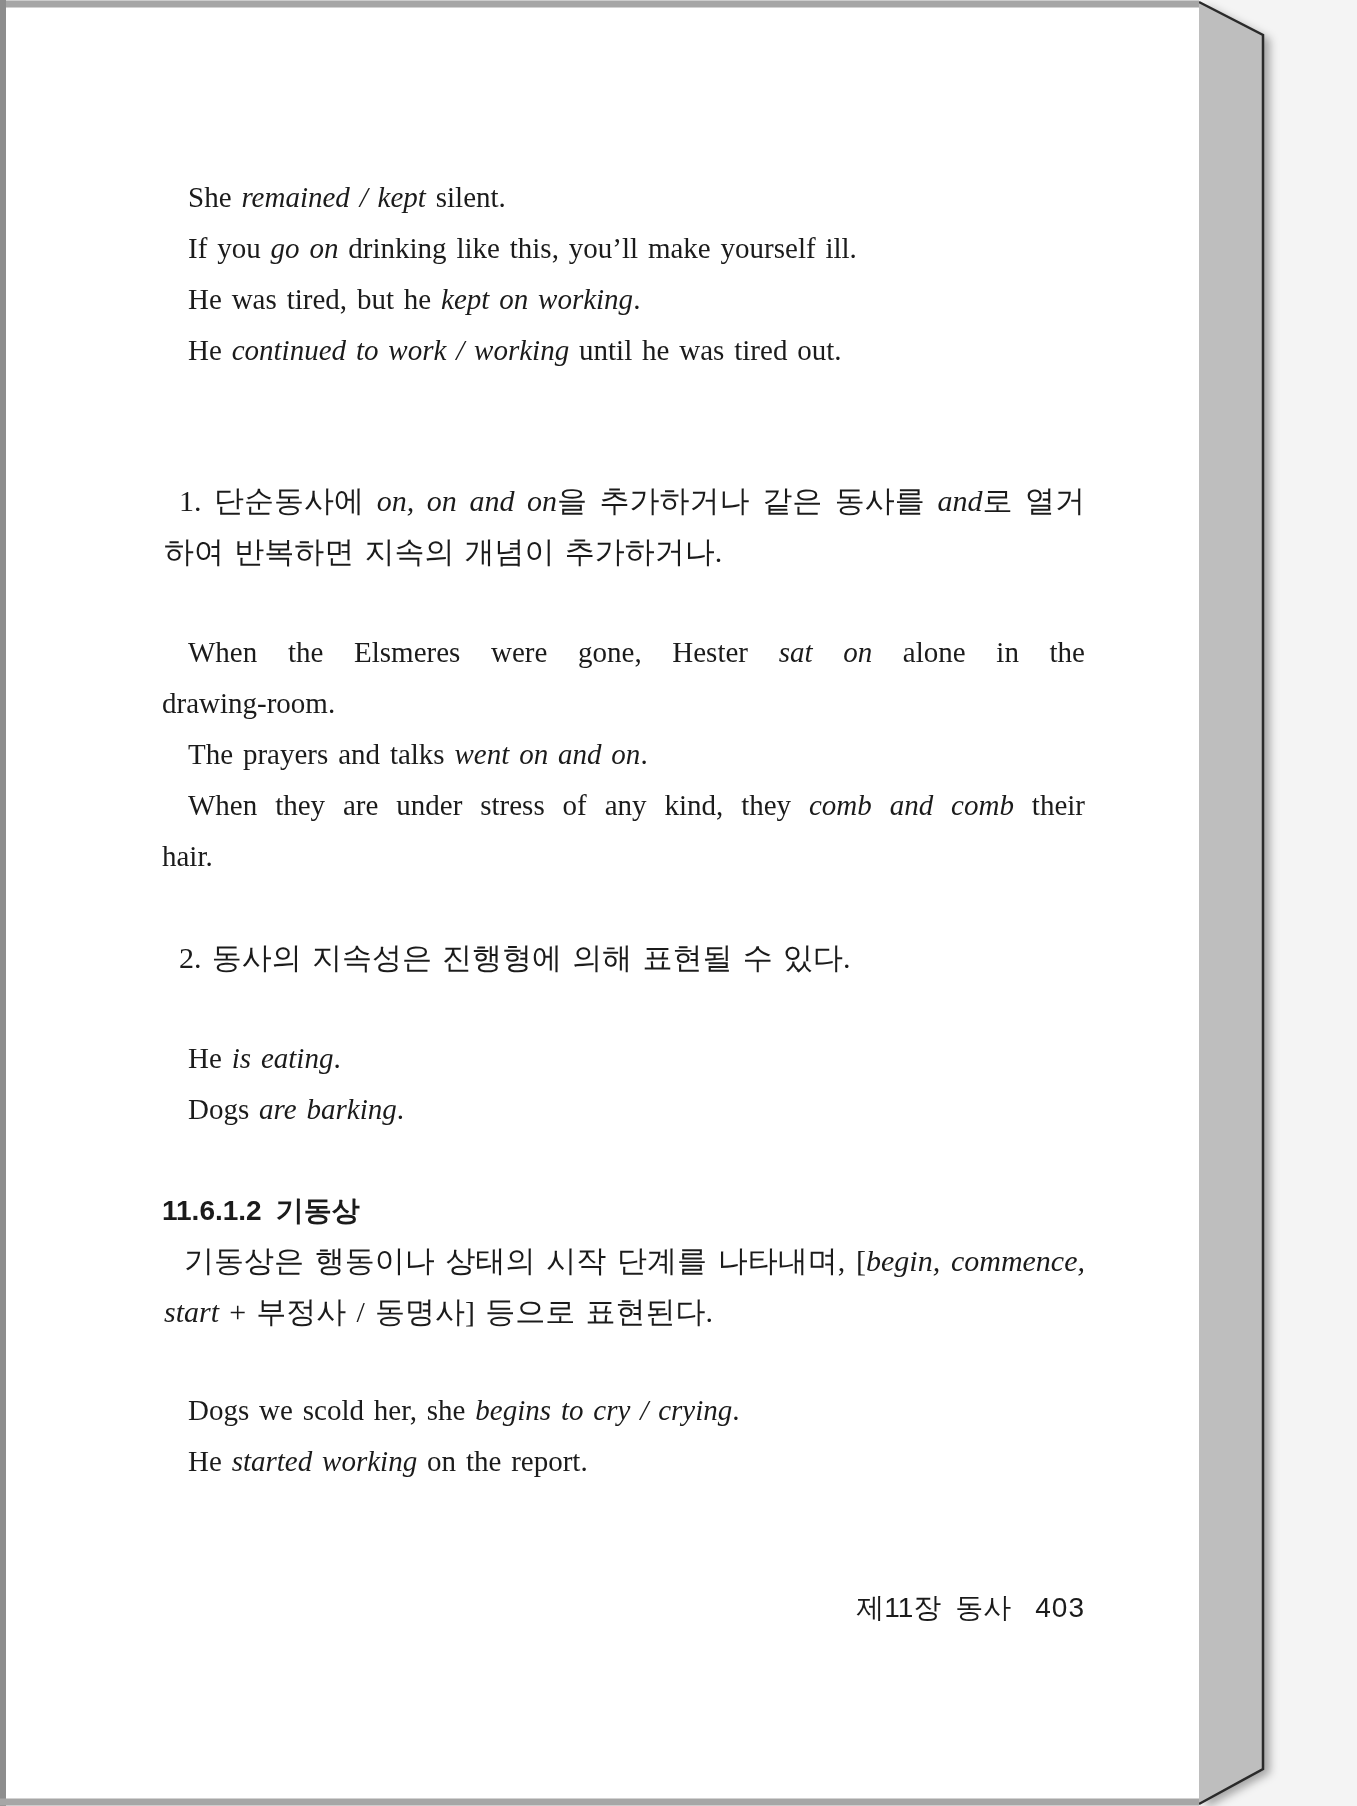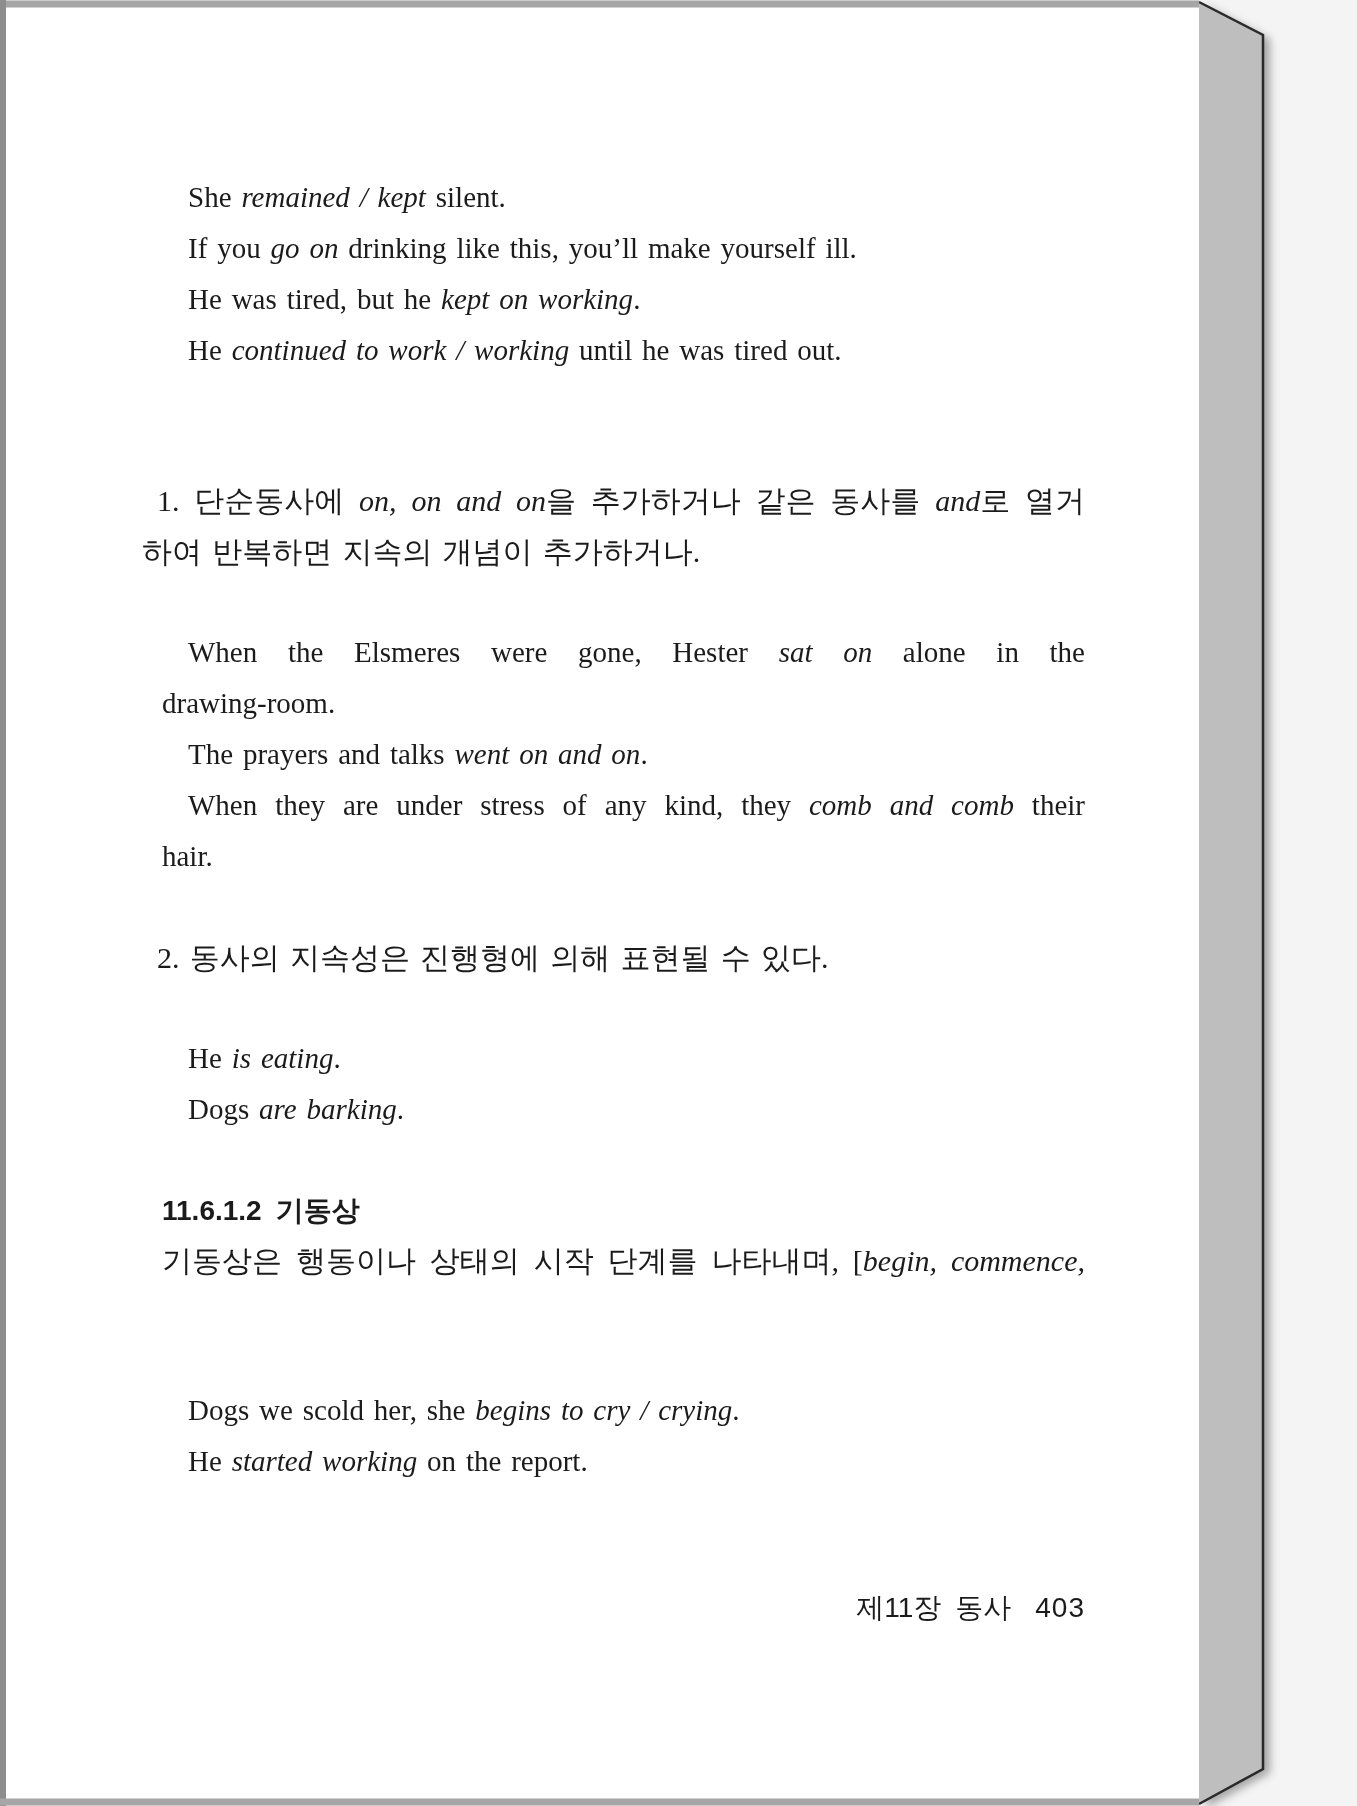--- a/index.html
+++ b/index.html
@@ -27,21 +27,21 @@
     max-height:51px;
     overflow:hidden;
     word-spacing:0.09em;
   }
   em { font-style:italic; }
 
   .ex    { margin-left:20px; }
   .first { text-indent:26px; }
   .cont  { text-indent:0; }
 
-  .kr .line, .line.kr { font-size:30px; }
+  .kr .line, .line.kr { font-size:30px;margin-left:22px; }
   .indent  { text-indent:15px; }
   .indent2 { text-indent:20px; }
 
   .justify { text-align:justify; text-align-last:justify; }
 
   .head {
     font-family:"Liberation Sans","DejaVu Sans",sans-serif;
     font-size:28px;
     margin-left:20px;
   }
@@ -117,20 +117,21 @@
       <p class="line ex first"><span>He </span><em>is eating</em><span>.</span></p>
       <p class="line ex first"><span>Dogs </span><em>are barking</em><span>.</span></p>
     </section>
 
     <section class="block b-head">
       <h2 class="line head">11.6.1.2 기동상</h2>
     </section>
 
     <section class="block b-intro">
       <p class="line kr indent2 justify"><span>기동상은 행동이나 상태의 시작 단계를 나타내며, [</span><em>begin, commence,</em></p>
+      <p class="line kr"><em>start</em><span> + 부정사 / 동명사] 등으로 표현된다.</span></p>
     </section>
 
     <section class="block b-incho">
       <p class="line ex first"><span>Dogs we scold her, she </span><em>begins to cry / crying</em><span>.</span></p>
       <p class="line ex first"><span>He </span><em>started working</em><span> on the report.</span></p>
     </section>
 
     <footer class="page-footer">
       <span>제11장</span><span class="sep">동사</span><span class="pnum">403</span>
     </footer>

